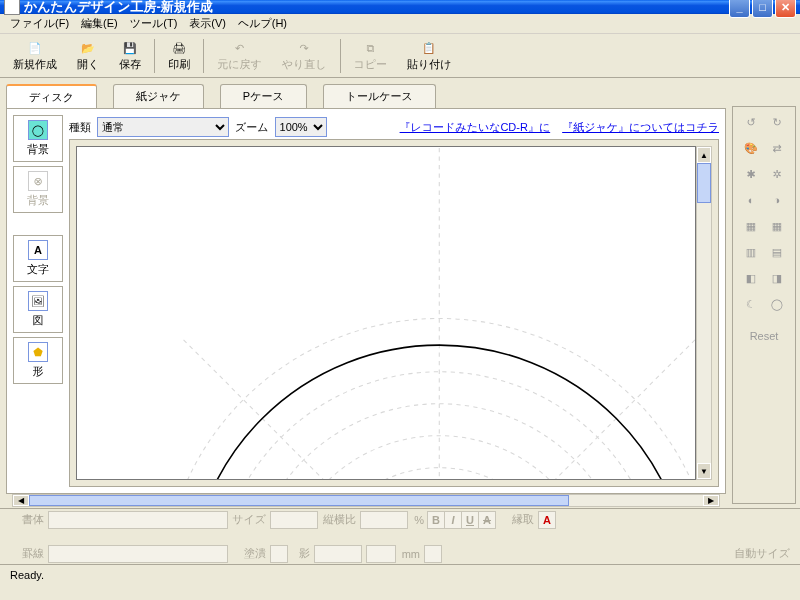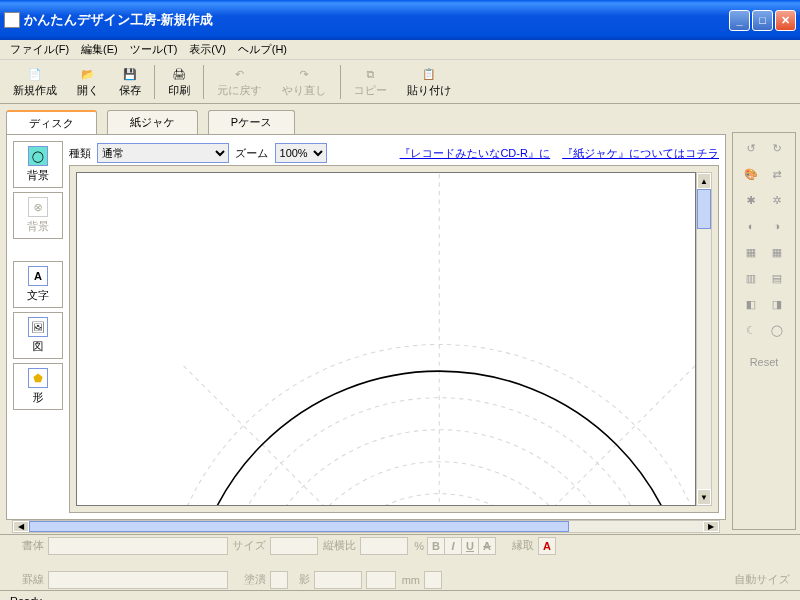--- a/index.html
+++ b/index.html
@@ -1,38 +1,38 @@
 <!DOCTYPE html>
 <html><head>
 <meta charset="utf-8">
 <style>
 * { margin: 0; padding: 0; box-sizing: border-box; font-family: "MS UI Gothic", sans-serif; font-size: 11px; }
 body { background: #ece9d8; width: 800px; height: 600px; overflow: hidden; }
 
-.titlebar { height: 40px; background: linear-gradient(to bottom, #0058e6 0%, #3d91ff 8%, #0854e0 40%, #0050dc 88%, #003fc0 100%); display: flex; align-items: center; padding: 0 4px; color: #fff; }
+.titlebar { height: 14px; background: linear-gradient(to bottom, #0058e6 0%, #3d91ff 8%, #0854e0 40%, #0050dc 88%, #003fc0 100%); display: flex; align-items: center; padding: 0 4px; color: #fff; }
 .titlebar .icon { width: 16px; height: 16px; background: #fff; margin-right: 4px; border: 1px solid #888; }
 .titlebar .title { flex: 1; font-weight: bold; font-size: 13px; }
 .winbtns { display: flex; gap: 2px; }
 .winbtn { width: 21px; height: 21px; background: linear-gradient(to bottom,#7ba7e8,#3d6fc8); border: 1px solid #fff; border-radius: 3px; display: flex; align-items: center; justify-content: center; color: #fff; font-weight: bold; cursor: pointer; }
 .winbtn.close { background: linear-gradient(to bottom,#f5a28f,#e4512c); }
 
 .menubar { height: 20px; background: #ece9d8; display: flex; align-items: flex-end; padding: 0 4px; border-bottom: 1px solid #d4d0c8; }
 .menubar span { padding: 2px 6px; cursor: pointer; }
 
 .toolbar { height: 44px; background: #ece9d8; display: flex; align-items: center; padding: 2px 4px; border-bottom: 1px solid #aca899; gap: 2px; }
 .tbtn { display: flex; flex-direction: column; align-items: center; padding: 2px 8px; cursor: pointer; border: 1px solid transparent; }
 .tbtn .ico { width: 18px; height: 18px; display: flex; align-items: center; justify-content: center; }
 .tbtn.disabled { color: #aca899; cursor: default; }
 .tsep { width: 1px; height: 34px; background: #aca899; margin: 0 2px; }
 
 .workarea { display: flex; height: 430px; background: #ece9d8; }
 .leftarea { flex: 1; padding: 6px; display: flex; flex-direction: column; }
 
 .tabs { display: flex; height: 24px; }
-.tab { padding: 4px 22px; background: #f5f3ea; border: 1px solid #aca899; border-bottom: none; margin-right: 10px; cursor: pointer; border-radius: 3px 3px 0 0; position: relative; }
+.tab { padding: 4px 22px; background: #f5f3ea; border: 1px solid #aca899; border-bottom: none; margin-right: 16px; cursor: pointer; border-radius: 3px 3px 0 0; position: relative; }
 .tab.active { background: #fff; border-top: 2px solid #fca048; z-index: 2; }
 .tabcontent { flex: 1; background: #fff; border: 1px solid #aca899; display: flex; padding: 6px; gap: 6px; }
 
 .sidetools { width: 50px; display: flex; flex-direction: column; gap: 4px; }
 .stool { border: 1px solid #aca899; background: #fff; padding: 4px 2px; display: flex; flex-direction: column; align-items: center; cursor: pointer; }
 .stool .sico { width: 20px; height: 20px; display: flex; align-items: center; justify-content: center; border: 1px solid #7a96df; background: #fff; }
 .stool.sel .sico { background: #dbe8ff; }
 .stool.disabled { color: #aca899; cursor: default; }
 .stool.disabled .sico { border-color: #ccc; }
 .stool .slbl { margin-top: 2px; }
@@ -135,20 +135,21 @@
       <span>貼り付け</span>
     </div>
 </div>
 
 <div class="workarea">
   <div class="leftarea">
     <div class="tabs">
       <div class="tab active">ディスク</div>
       <div class="tab">紙ジャケ</div>
       <div class="tab">Pケース</div>
+      <div class="tab">トールケース</div>
     </div>
     <div class="tabcontent">
       <div class="sidetools">
         <div class="stool sel">
             <div class="sico" style="background:#6ae3d4">◯</div>
             <span class="slbl">背景</span>
           </div>
         <div class="stool disabled">
             <div class="sico">⊗</div>
             <span class="slbl">背景</span>

